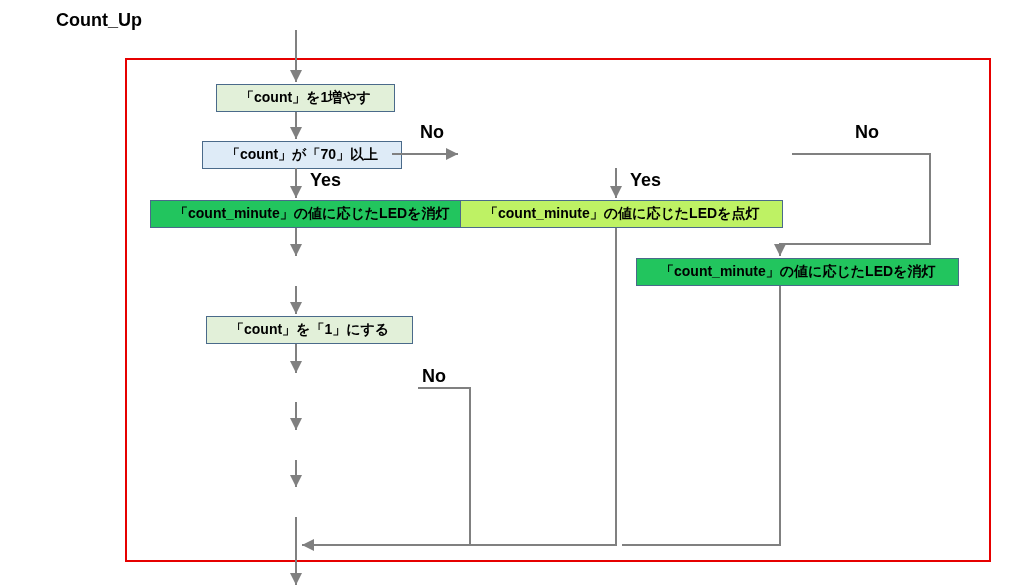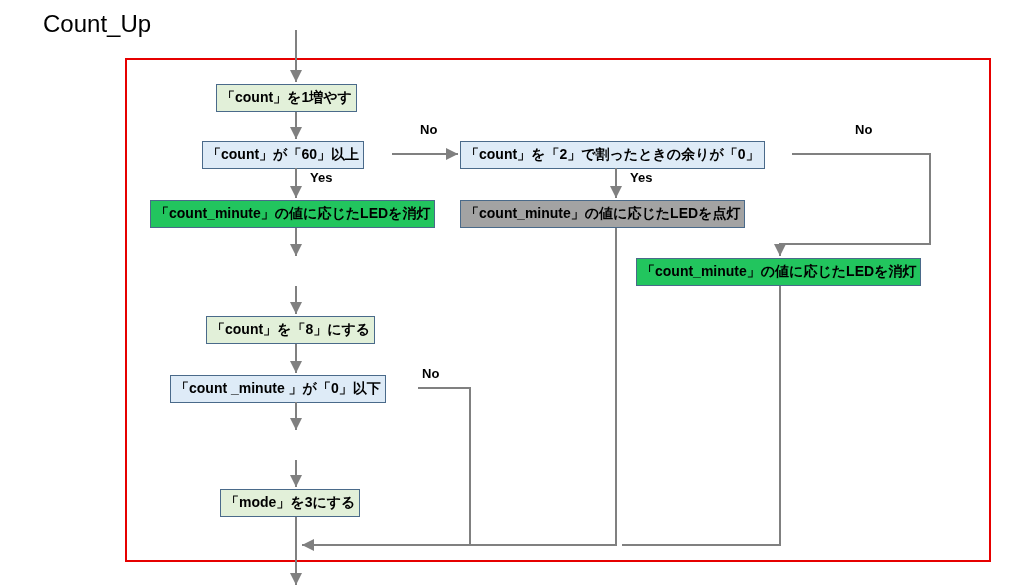--- a/index.html
+++ b/index.html
@@ -1,43 +1,40 @@
 <!DOCTYPE html>
 <html><head>
 <meta charset="utf-8">
 <style>
 html,body{margin:0;padding:0;font-family:"Meiryo","MS Gothic","Hiragino Sans",sans-serif;font-size:14px;background:#fff}
 .page{position:relative;width:1024px;height:587px}
-.title{position:absolute;left:43px;top:10px;font-weight:400;font-size:24px}
+.title{position:absolute;left:56px;top:10px;font-weight:700;font-size:18px}
 .frame{position:absolute;left:125px;top:58px;width:866px;height:504px;border:2px solid #e60000;box-sizing:border-box}
-.box{position:absolute;box-sizing:border-box;border:1px solid #4a6a8a;padding:4px 4px;background:#fff;text-align:center;font-weight:700;white-space:nowrap}
+.box{position:absolute;box-sizing:border-box;border:1px solid #4a6a8a;padding:4px 23px;background:#fff;text-align:center;font-weight:700;white-space:nowrap}
 .green{background:#e2f0d9}
 .blue{background:#deebf7}
-.orange{background:#a3a3a3}
+.orange{background:#bef264}
 .white{background:#22c55e}
-.lbl{position:absolute;font-weight:700;font-size:13px}
+.lbl{position:absolute;font-weight:700;font-size:18px}
 svg{position:absolute;left:0;top:0;width:1024px;height:587px;pointer-events:none}
 .arr{stroke:#808080;stroke-width:2;fill:none}
 .ah{fill:#808080}
 </style>
 </head>
 <body>
 
 <div class="page">
   <div class="title">Count_Up</div>
   <div class="frame"></div>
 
   <div id="b1" class="box green" style="left:216px;top:84px">「count」を1増やす</div>
-  <div id="b2" class="box blue" style="left:202px;top:141px">「count」が「60」以上</div>
+  <div id="b2" class="box blue" style="left:202px;top:141px">「count」が「70」以上</div>
   <div id="b3" class="box white" style="left:150px;top:200px">「count_minute」の値に応じたLEDを消灯</div>
-  <div id="b5" class="box green" style="left:206px;top:316px">「count」を「8」にする</div>
-  <div id="b6" class="box blue" style="left:170px;top:375px">「count _minute 」が「0」以下</div>
-  <div id="b8" class="box green" style="left:220px;top:489px">「mode」を3にする</div>
+  <div id="b5" class="box green" style="left:206px;top:316px">「count」を「1」にする</div>
 
-  <div id="b9" class="box blue" style="left:460px;top:141px">「count」を「2」で割ったときの余りが「0」</div>
   <div id="b10" class="box orange" style="left:460px;top:200px">「count_minute」の値に応じたLEDを点灯</div>
   <div id="b11" class="box white" style="left:636px;top:258px">「count_minute」の値に応じたLEDを消灯</div>
 
   <div class="lbl" style="left:310px;top:170px">Yes</div>
   <div class="lbl" style="left:420px;top:122px">No</div>
   <div class="lbl" style="left:630px;top:170px">Yes</div>
   <div class="lbl" style="left:855px;top:122px">No</div>
   <div class="lbl" style="left:422px;top:366px">No</div>
 
   <svg>

